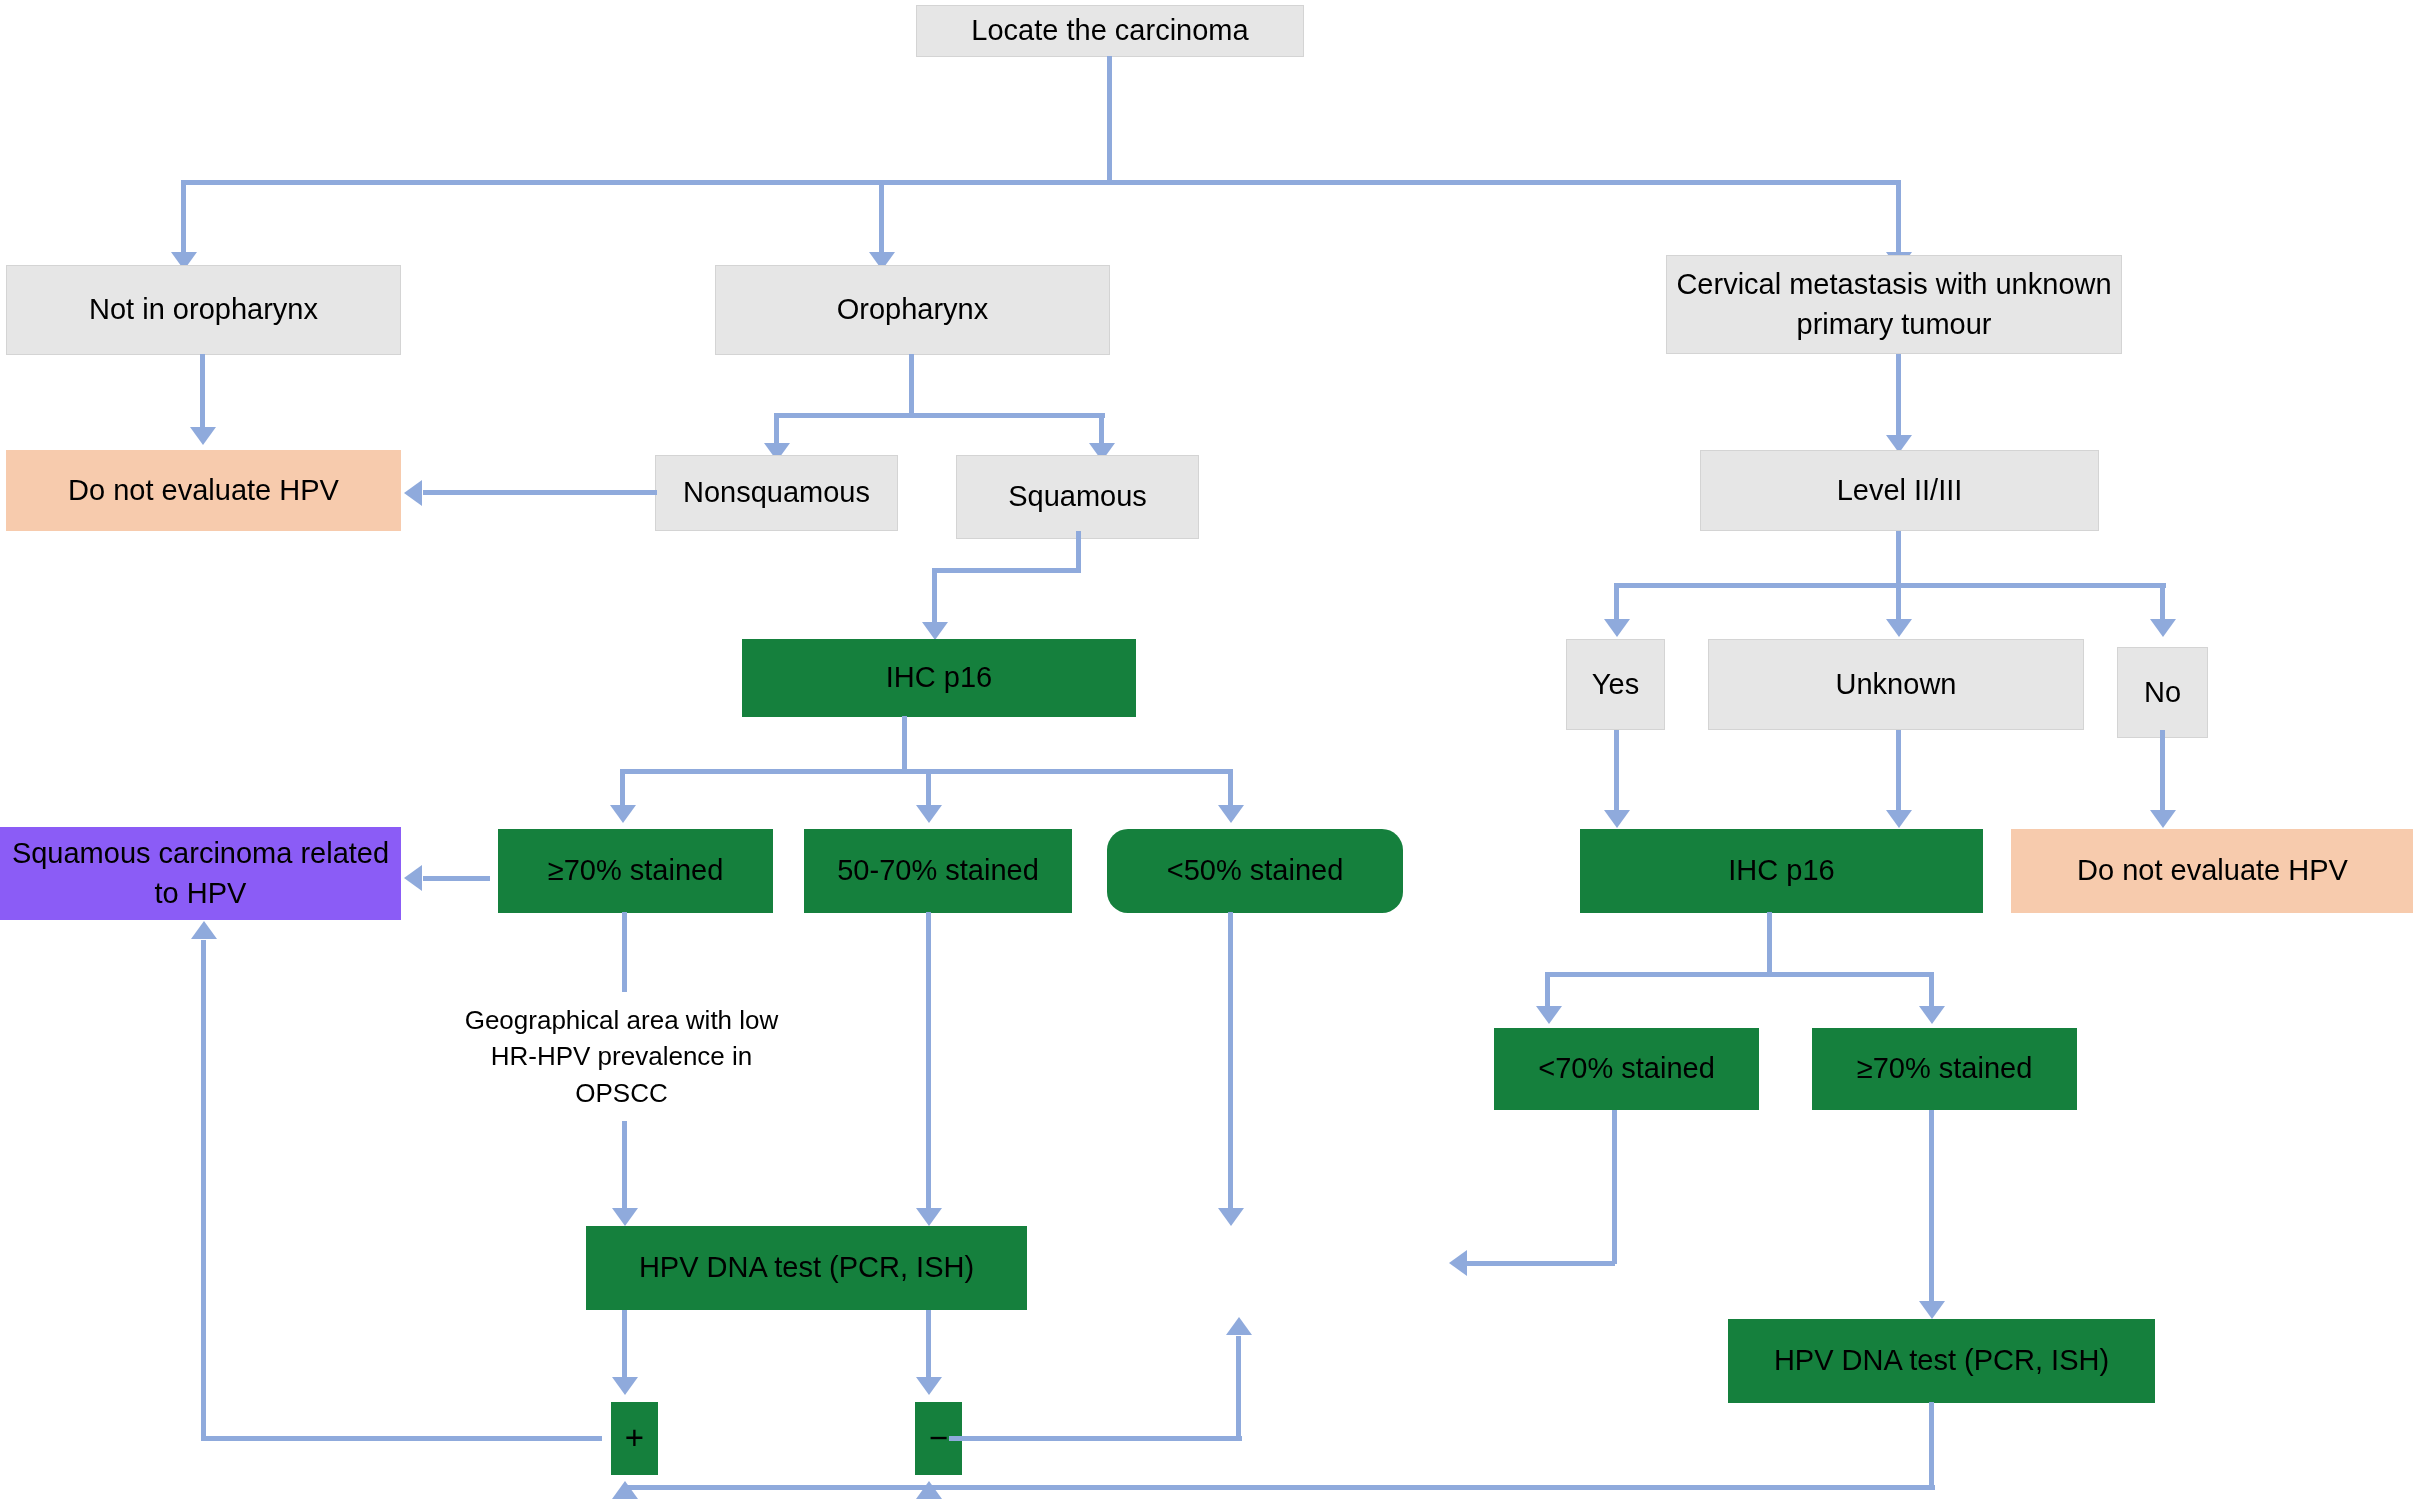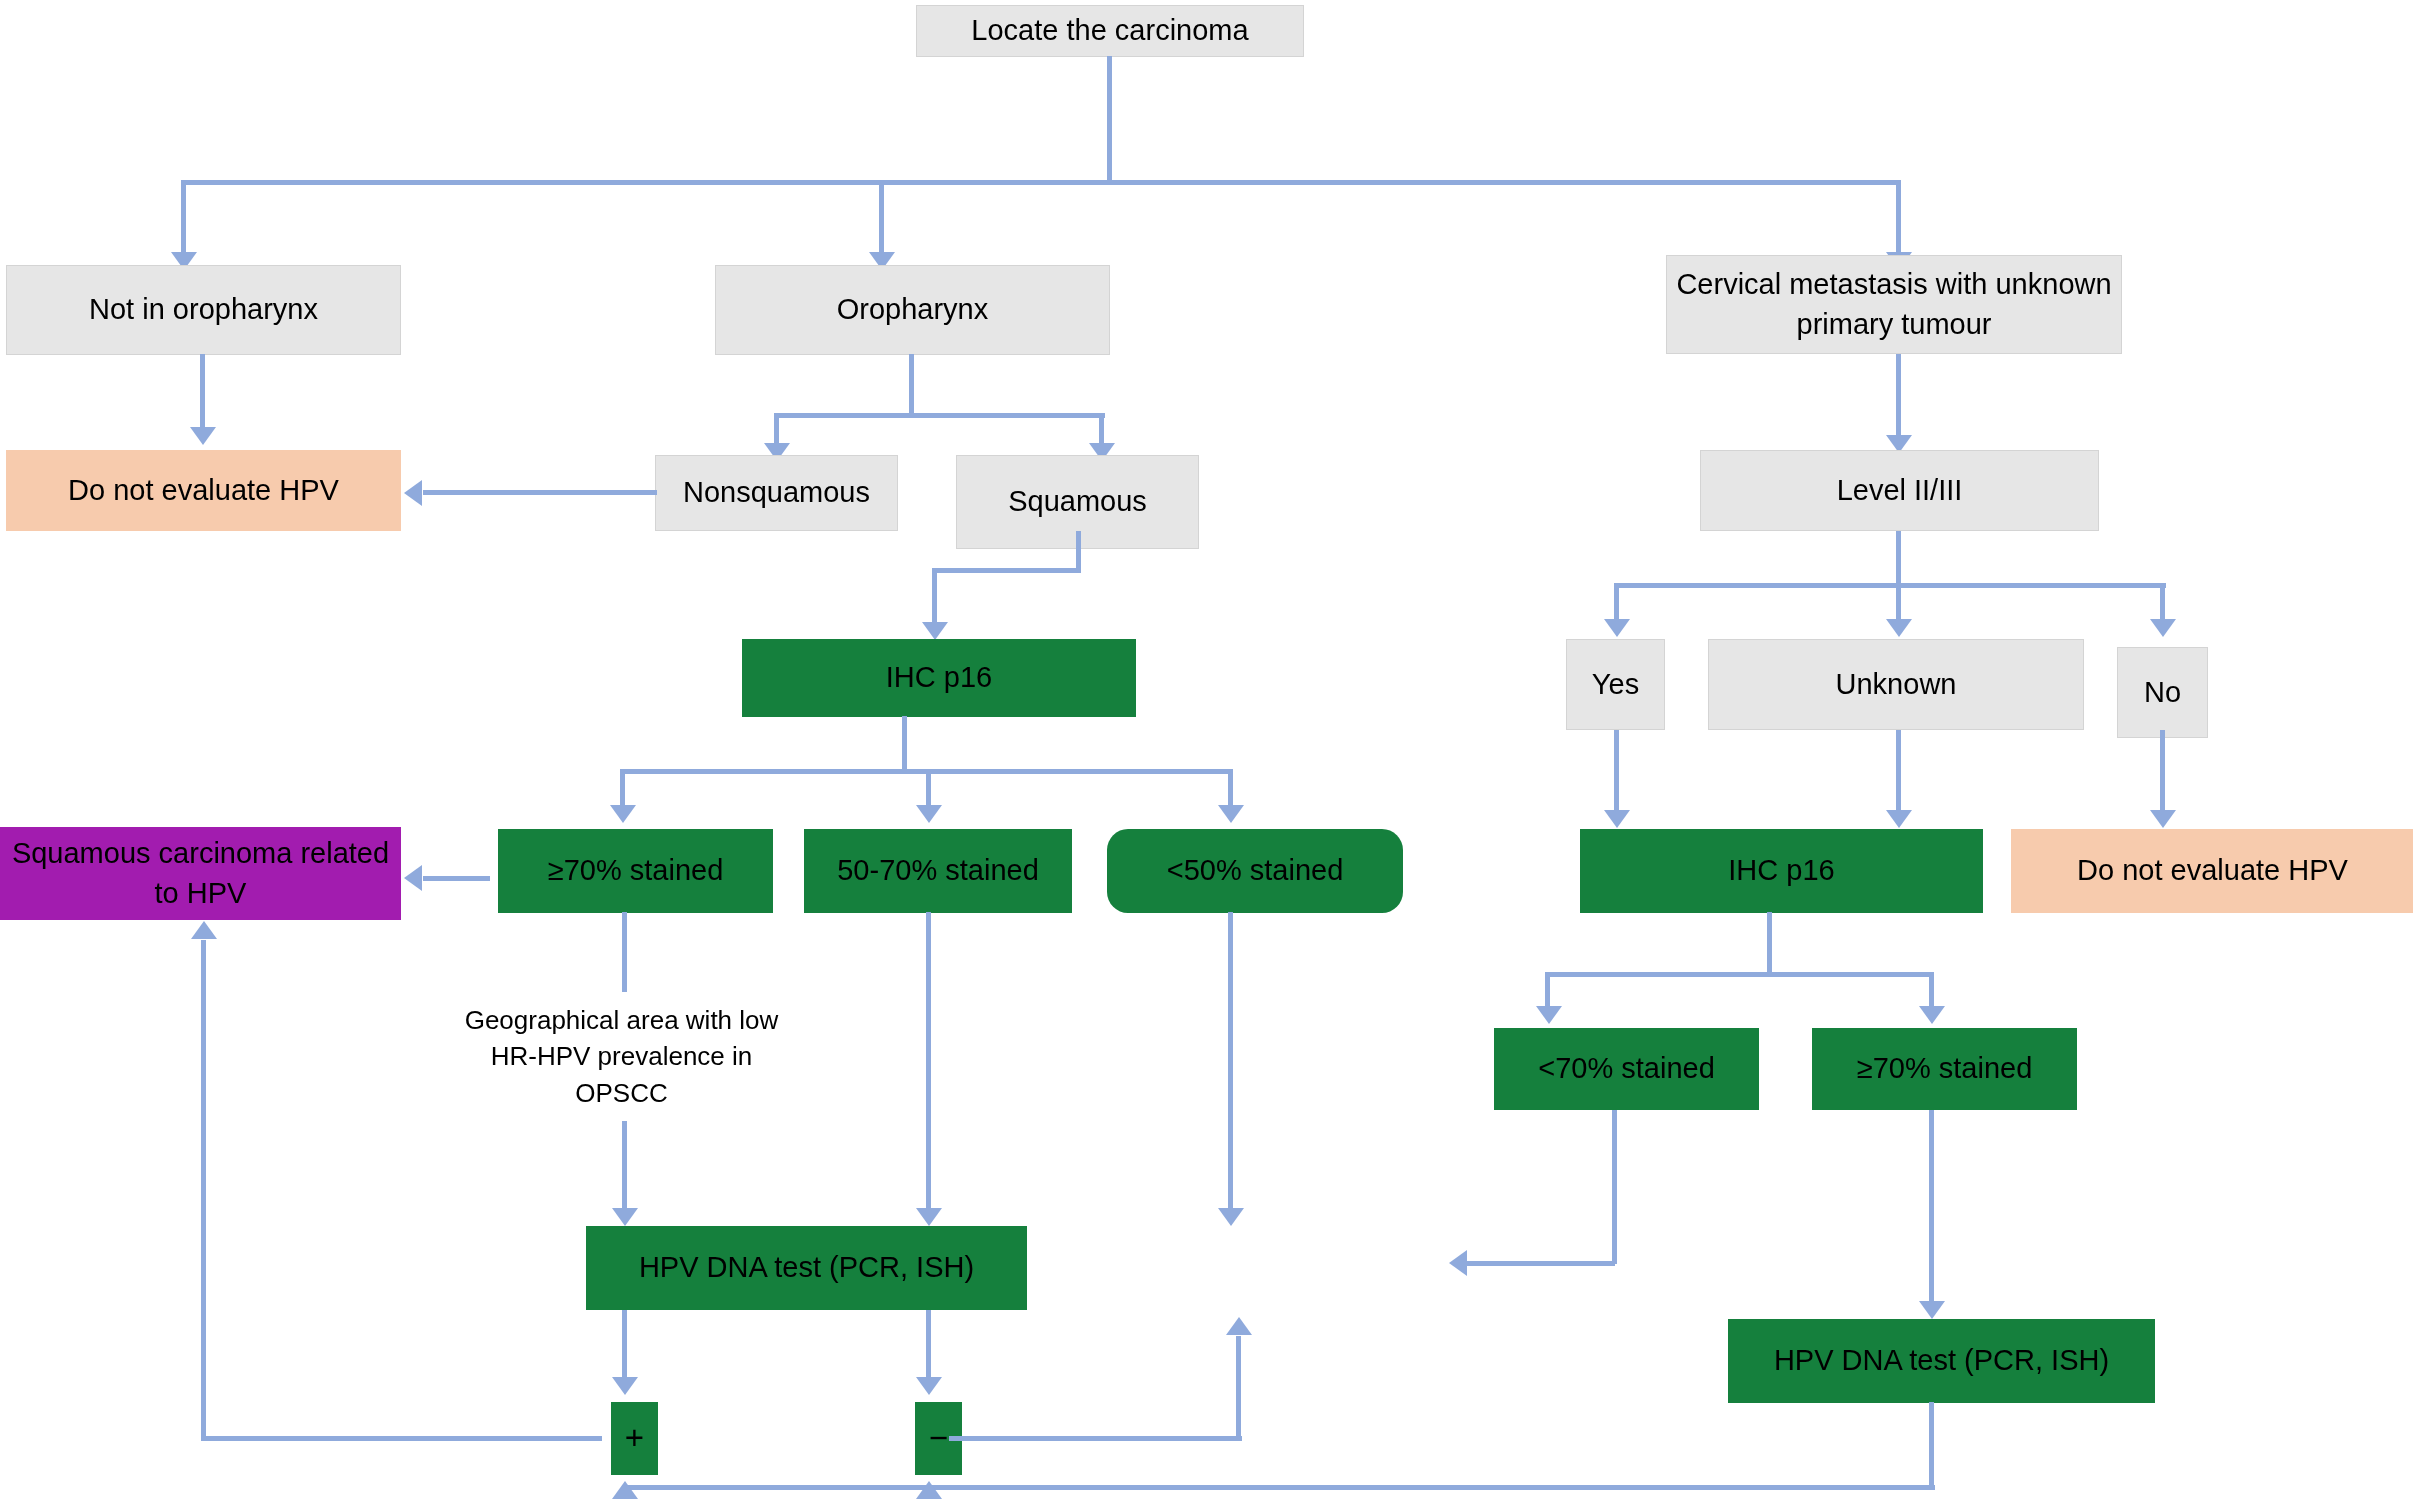--- a/index.html
+++ b/index.html
@@ -11,21 +11,21 @@
     display:flex;align-items:center;justify-content:center;
     text-align:center;
     box-sizing:border-box;
     color:#000000;
     font-size:29px;
     line-height:1.35;
     padding:3px 7.6px;
   }
   .grey{background:#e6e6e6;border:0.8px solid #d4d4d4;}
   .yellow{background:#15803d;margin-left:12px;}
-  .blue{background:#a21caf;}
+  .blue{background:#8b5cf6;}
   .salmon{background:#f7cbad;}
 
   .sign{font-size:33px;}
 
   
   .ln{position:absolute;background:#8faadc;}
   .h{height:5.3px;}
   .v{width:5.3px;}
 
   .arr{position:absolute;width:0;height:0;}
@@ -69,21 +69,21 @@
   <div class="ln v" style="left:1099px;top:413px;height:34px;"></div>
   <div class="arr arr-d" style="left:1089px;top:443px;"></div>
 
   <div class="ln v" style="left:1896px;top:354px;height:84px;"></div>
   <div class="arr arr-d" style="left:1886px;top:435px;"></div>
 
   <div class="node salmon" style="left:6px;top:450px;width:395px;height:81px;">Do not evaluate HPV</div>
 
   <div class="node grey" style="left:655px;top:455px;width:243px;height:76px;">Nonsquamous</div>
 
-  <div class="node grey" style="left:956px;top:455px;width:243px;height:94px;text-align:center;">Squamous</div>
+  <div class="node grey" style="left:956px;top:455px;width:243px;height:84px;text-align:center;">Squamous</div>
 
   <div class="node grey" style="left:1700px;top:450px;width:399px;height:81px;">Level II/III</div>
 
   <div class="ln h" style="left:423px;top:490px;width:234px;"></div>
   <div class="arr arr-l" style="left:404px;top:480px;"></div>
 
   <div class="ln v" style="left:1076px;top:531px;height:40px;"></div>
   <div class="ln h" style="left:932px;top:568px;width:149px;"></div>
   <div class="ln v" style="left:932px;top:568px;height:58px;"></div>
   <div class="arr arr-d" style="left:922px;top:622px;"></div>

